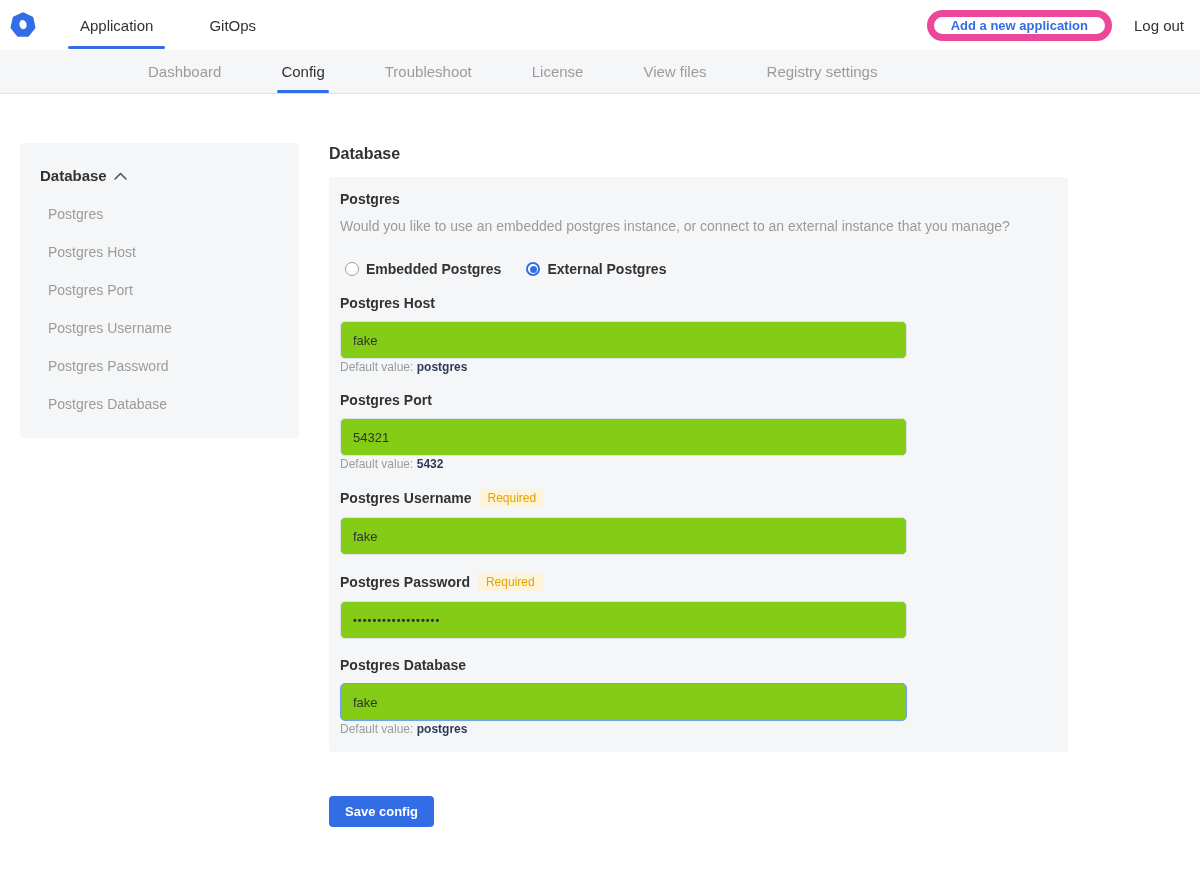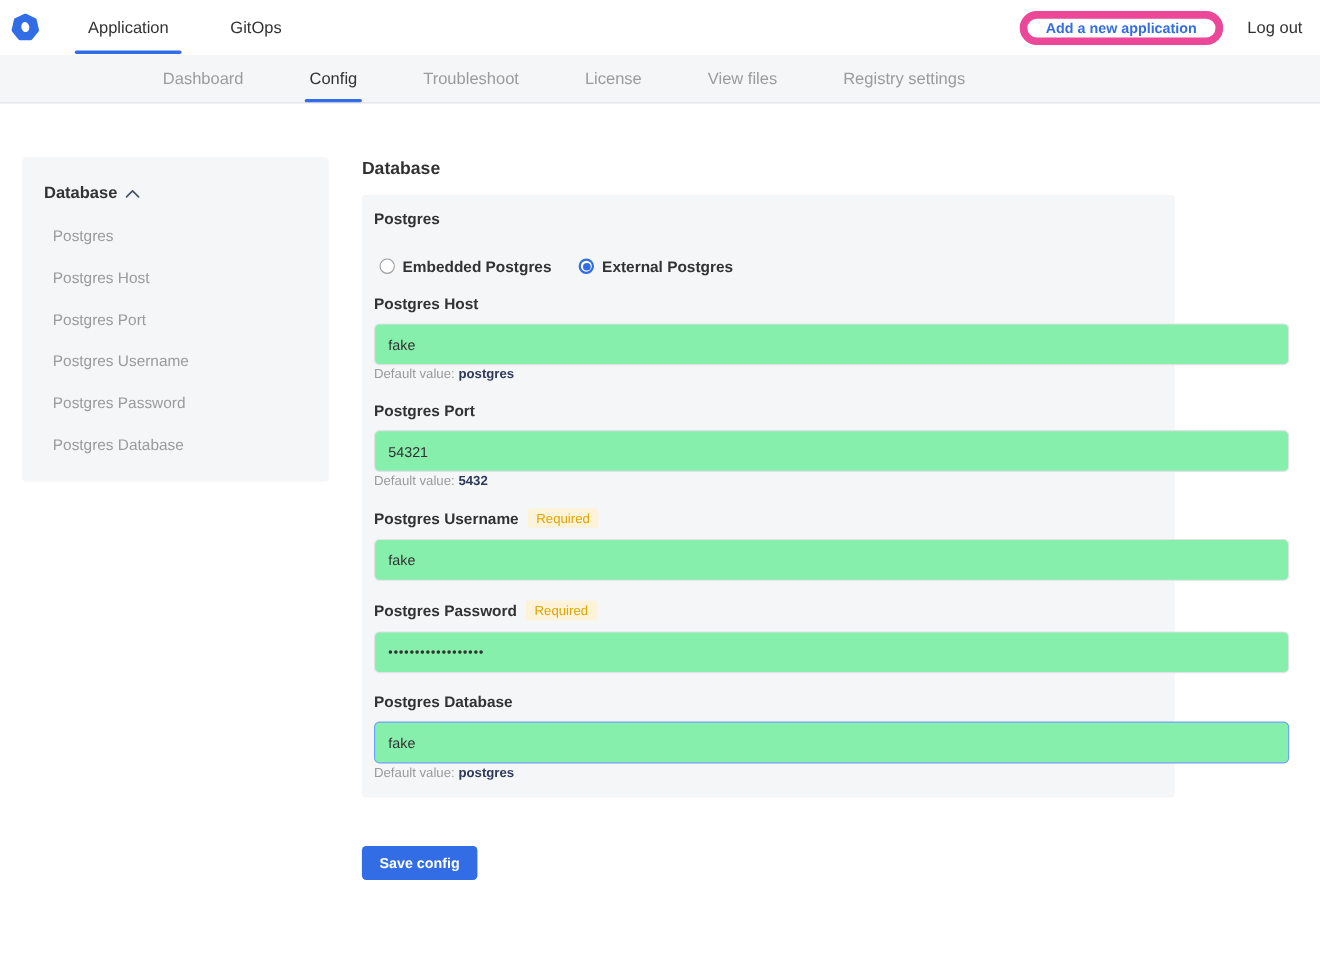--- a/index.html
+++ b/index.html
@@ -86,22 +86,22 @@
     border: 2px solid #326de6; width: 14px; height: 14px;
     display: flex; align-items: center; justify-content: center;
   }
   .radio-option.checked .radio-circle::after {
     content: ""; width: 7px; height: 7px; border-radius: 50%; background: #326de6;
   }
   .radio-label { margin-left: 7px; font-size: 14px; font-weight: bold; color: #323232; }
 
   .field-group { margin-top: 18px; }
   .field-input {
-    margin-top: 10px; width: 832px; height: 38px;
-    background: #86efac; border: 1px solid #dfe3e8; border-radius: 5px;
+    margin-top: 10px; width: 567px; height: 38px;
+    background: #84cc16; border: 1px solid #dfe3e8; border-radius: 5px;
     padding: 0 12px; font-size: 13px; color: #323232;
     font-family: "Liberation Sans", sans-serif;
     display: block; outline: none;
   }
   .field-input.focused { border: 1px solid #6e9fff; }
   .field-input.masked { font-size: 11px; letter-spacing: 1px; font-weight: bold; }
   .default-line { margin-top: 1px; font-size: 12px; color: #9b9b9b; }
   .default-line b { color: #2f3a5a; font-weight: bold; }
 
   .required-badge {
@@ -180,20 +180,21 @@
       <div class="sidebar-item">Postgres Database</div>
     </div>
   </div>
 
   <div class="main">
     <div class="main-title">Database</div>
 
     <div class="panel">
 
       <div class="item-label">Postgres</div>
+      <div class="help-text">Would you like to use an embedded postgres instance, or connect to an external instance that you manage?</div>
       <div class="radio-row">
         <div class="radio-option">
           <span class="radio-circle"></span>
           <span class="radio-label">Embedded Postgres</span>
         </div>
         <div class="radio-option checked">
           <span class="radio-circle"></span>
           <span class="radio-label">External Postgres</span>
         </div>
       </div>

